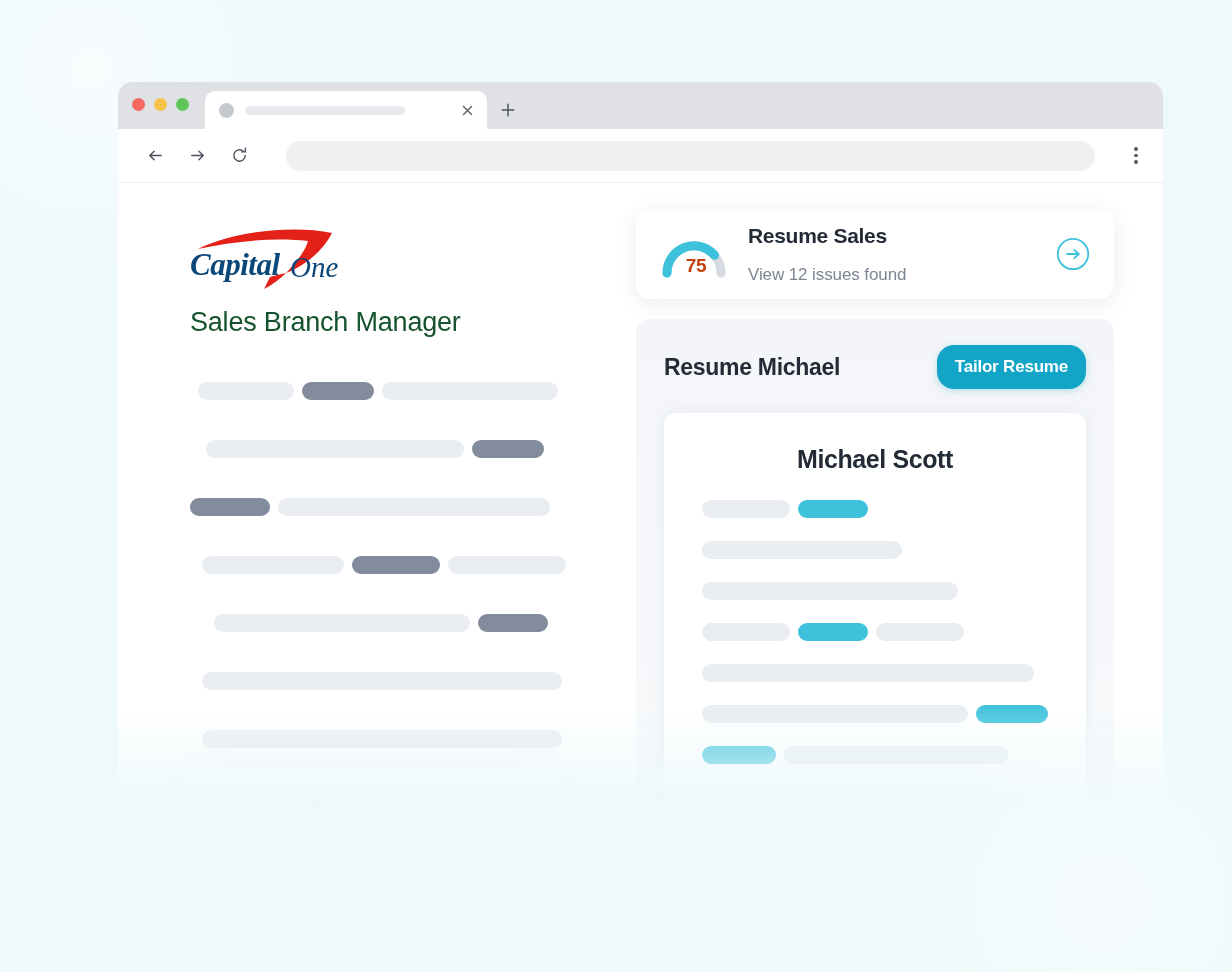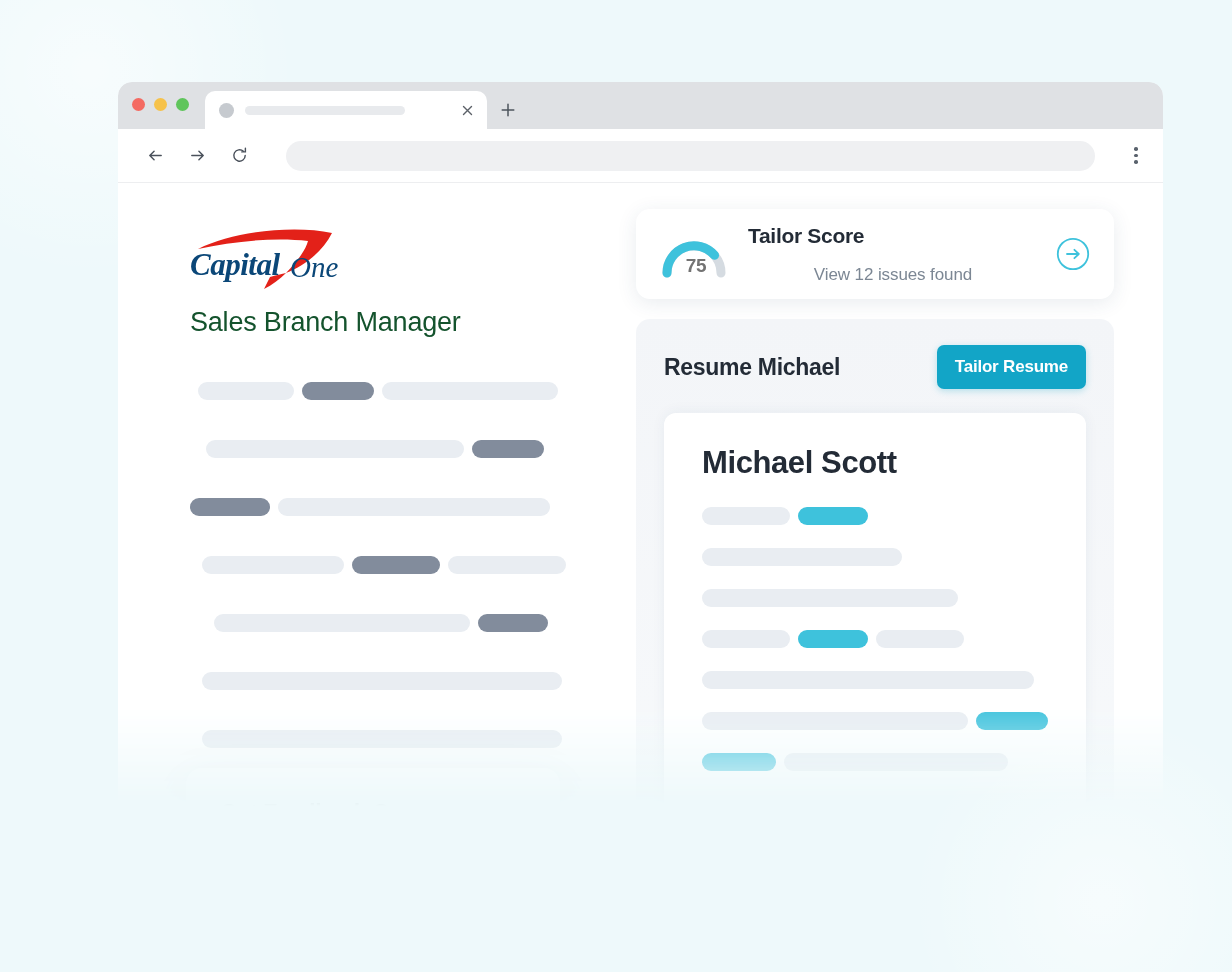--- a/index.html
+++ b/index.html
@@ -193,29 +193,29 @@
     gap: 18px;
   }
   .gauge { width: 72px; height: 50px; position: relative; flex: 0 0 auto; }
   .gauge svg { display: block; }
   .gauge-value {
     position: absolute;
     left: 4px; right: 0; bottom: 2px;
     text-align: center;
     font-size: 19px;
     font-weight: bold;
-    color: #737373;
+    color: #c2410c;
     letter-spacing: -.3px;
   }
   .score-text { flex: 1 1 auto; }
   .score-title {
     font-size: 21px; font-weight: bold; color: #232b36;
     letter-spacing: -.3px; line-height: 1.25;
   }
-  .score-sub { font-size: 17px; color: #7c8794; margin-top: 16px; letter-spacing: -.1px; text-align: center; }
+  .score-sub { font-size: 17px; color: #7c8794; margin-top: 16px; letter-spacing: -.1px; }
   .arrow-circle { flex: 0 0 auto; width: 34px; height: 34px; }
 
   .builder-panel {
     margin-top: 20px;
     background: linear-gradient(180deg, #f3f5f8 0%, #f7f9fb 100%);
     border-radius: 14px;
     height: 520px;
     padding: 26px 28px 0 28px;
     position: relative;
     overflow: hidden;
@@ -229,35 +229,36 @@
   .builder-title {
     font-size: 23px; font-weight: bold; color: #232b36; letter-spacing: -.3px;
   }
   .tailor-btn {
     background: #12a5c7;
     color: #ffffff;
     font-size: 17px;
     font-weight: bold;
     letter-spacing: -.2px;
     border: none;
-    border-radius: 7px;
+    border-radius: 17px;
     padding: 12px 18px;
     cursor: pointer;
     box-shadow: 0 2px 7px rgba(18,165,199,.28);
   }
 
   .resume-sheet {
     background: #ffffff;
     border-radius: 12px 12px 0 0;
     height: 430px;
     padding: 32px 38px 0 38px;
     box-shadow: 0 -1px 14px rgba(40,70,100,.06);
   }
   .resume-name {
-    font-size: 31px;
+    text-align: center;
+    font-size: 25px;
     font-weight: bold;
     color: #232b36;
     letter-spacing: -.4px;
   }
   .resume-contact {
     text-align: center;
     font-size: 13px;
     color: #5b6674;
     margin-top: 7px;
     letter-spacing: -.1px;
@@ -395,21 +396,21 @@
 
       <div class="score-card">
         <div class="gauge">
           <svg width="72" height="50" viewBox="0 0 72 50">
             <path d="M9 44 A27 27 0 0 1 63 44" fill="none" stroke="#d5dbe1" stroke-width="9" stroke-linecap="round"></path>
             <path d="M9 44 A27 27 0 0 1 56.5 26.3" fill="none" stroke="#3ec2dc" stroke-width="9" stroke-linecap="round"></path>
           </svg>
           <span class="gauge-value">75</span>
         </div>
         <div class="score-text">
-          <div class="score-title">Tailor Score</div>
+          <div class="score-title">Resume Sales</div>
           <div class="score-sub">View 12 issues found</div>
         </div>
         <span class="arrow-circle">
           <svg width="34" height="34" viewBox="0 0 34 34" fill="none" stroke="#3ec2dc" stroke-width="1.8" stroke-linecap="round" stroke-linejoin="round">
             <circle cx="17" cy="17" r="15.2"></circle>
             <path d="M11 17 H22.6 M18.4 12.8 L22.8 17 L18.4 21.2"></path>
           </svg>
         </span>
       </div>
 

